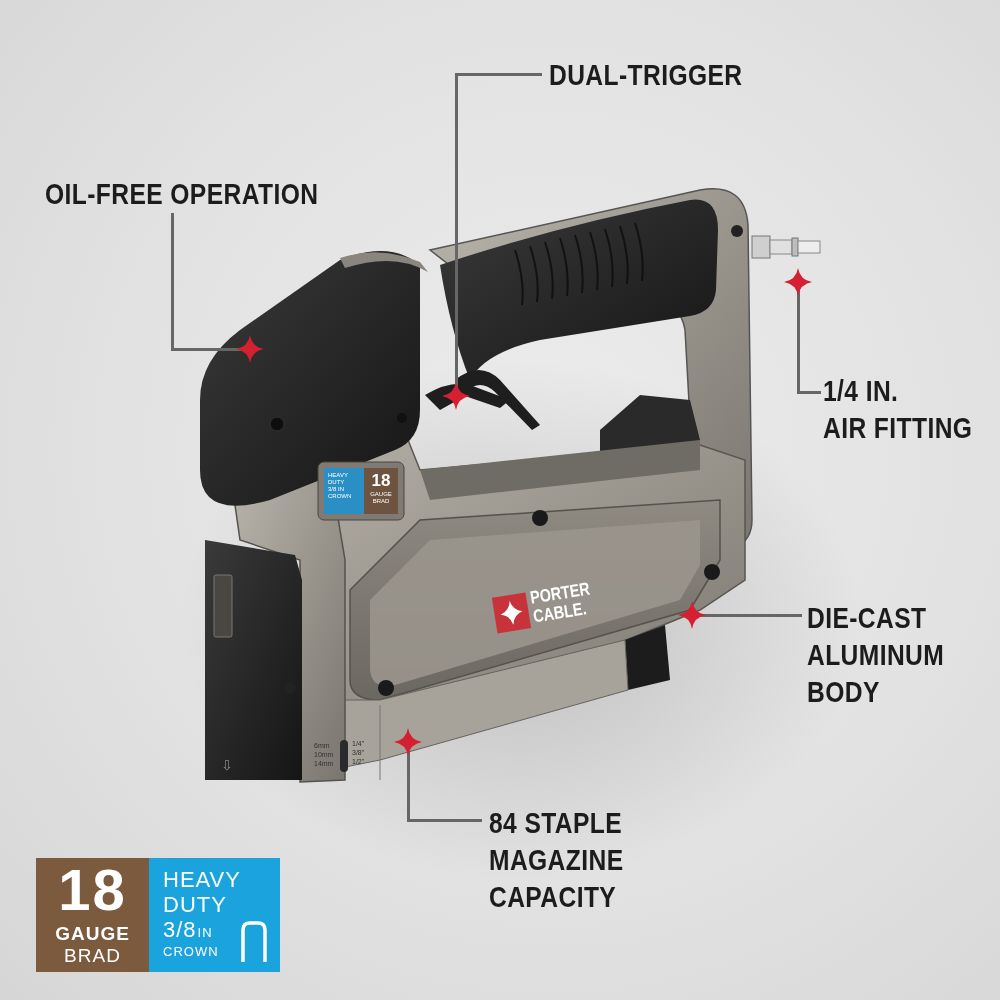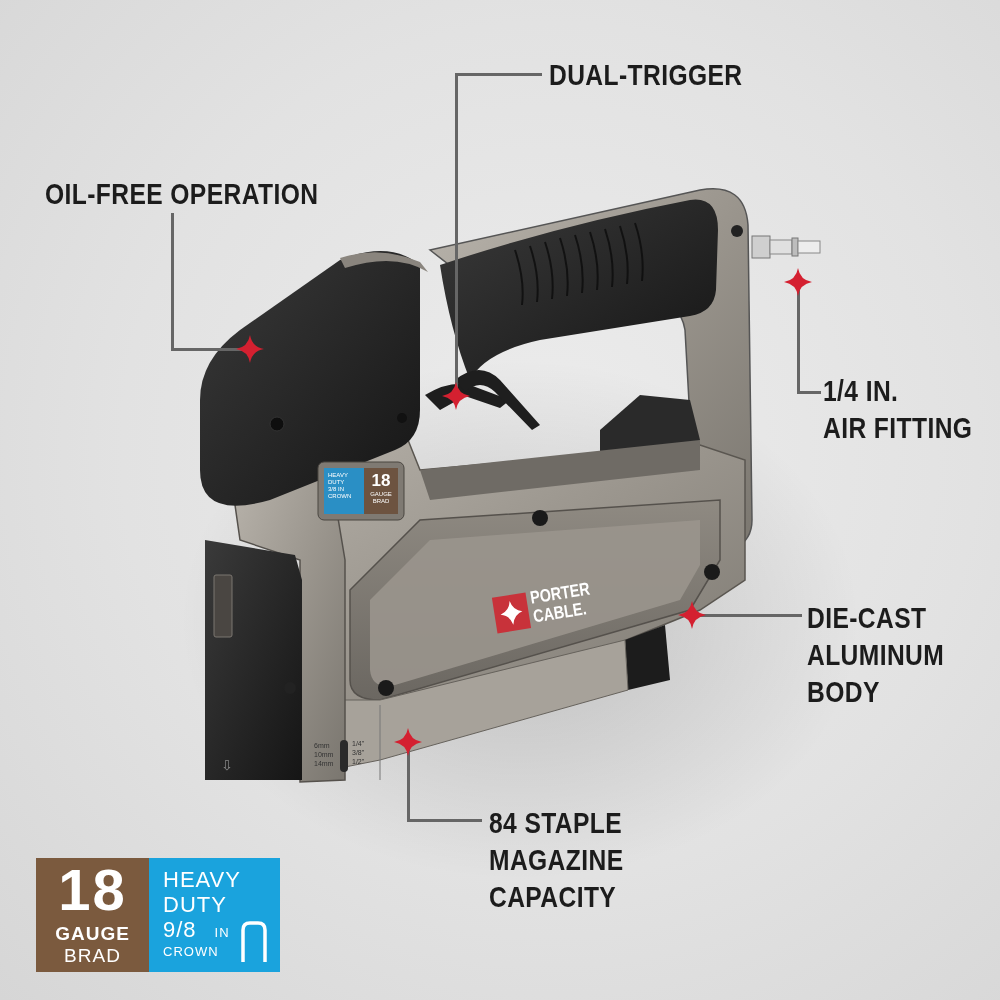--- a/index.html
+++ b/index.html
@@ -200,21 +200,21 @@
   <div class="badge">
     <div class="badge-left">
       <div class="b18">18</div>
       <div class="bgauge">GAUGE</div>
       <div class="bbrad">BRAD</div>
     </div>
     <div class="badge-right">
       <div class="bline" style="top:10px;">HEAVY</div>
       <div class="bline" style="top:35px;">DUTY</div>
       <div class="bline" style="top:60px;">
-        <span>9/8</span><span class="bsmall" style="margin-left:18px;">IN</span>
+        <span>3/8</span><span class="bsmall" style="margin-left:1px;">IN</span>
       </div>
       <div class="bline" style="top:86px;font-size:13px;line-height:16px;">CROWN</div>
       <svg width="30" height="44" style="position:absolute;left:90px;top:62px;" viewBox="0 0 30 44">
         <path d="M4 42 L4 10 Q4 3 11 3 L19 3 Q26 3 26 10 L26 42" fill="none" stroke="#fff" stroke-width="3.5"></path>
       </svg>
     </div>
   </div>
 
 </div>
 

